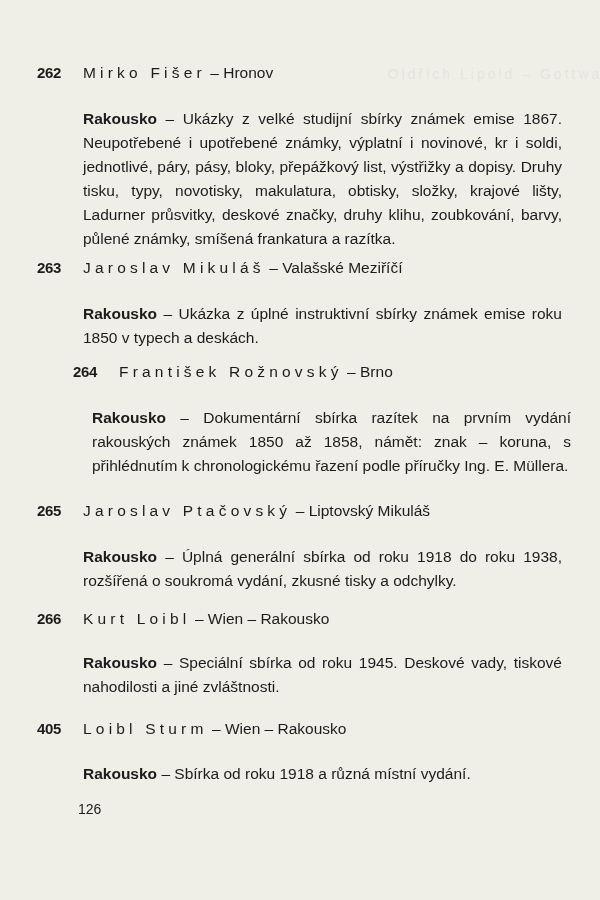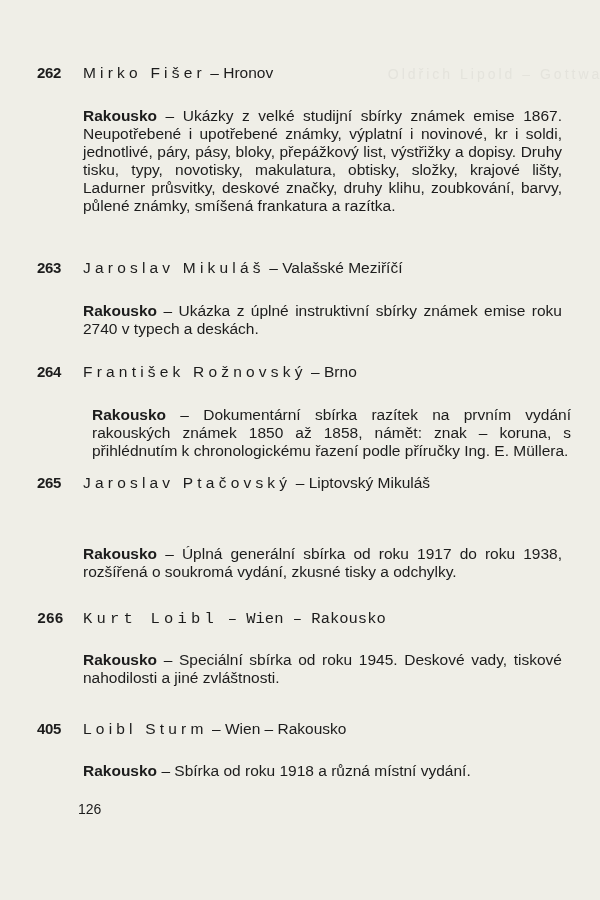--- a/index.html
+++ b/index.html
@@ -47,21 +47,21 @@
     }
     .entry-place {
       font-size: 15.5px;
       letter-spacing: 0;
     }
     .entry-body {
       position: absolute;
       left: 83px;
       width: 479px;
       font-size: 15.5px;
-      line-height: 18px;
+      line-height: 24px;
       text-align: justify;
     }
     .entry-body .country {
       font-weight: bold;
     }
     .page-number {
       position: absolute;
       left: 78px;
       top: 801px;
       font-size: 14px;
@@ -80,40 +80,40 @@
   </div>
   <div class="entry-body" style="top:107px;">
     <span class="country">Rakousko</span><span> – Ukázky z velké studijní sbírky známek emise 1867. Neupotřebené i upotřebené známky, výplatní i novinové, kr i soldi, jednotlivé, páry, pásy, bloky, přepážkový list, výstřižky a dopisy. Druhy tisku, typy, novotisky, makulatura, obtisky, složky, krajové lišty, Ladurner průsvitky, deskové značky, druhy klihu, zoubkování, barvy, půlené známky, smíšená frankatura a razítka.</span>
   </div>
 
   <div class="entry-head" style="top:259px;">
     <span class="entry-num">263</span><span class="entry-name">Jaroslav Mikuláš</span>
     <span class="entry-place">– Valašské Meziříčí</span>
   </div>
   <div class="entry-body" style="top:302px;">
-    <span class="country">Rakousko</span><span> – Ukázka z úplné instruktivní sbírky známek emise roku 2740 v typech a deskách.</span>
+    <span class="country">Rakousko</span><span> – Ukázka z úplné instruktivní sbírky známek emise roku 1850 v typech a deskách.</span>
   </div>
 
-  <div class="entry-head" style="top:363px;">
+  <div class="entry-head" style="top:363px;margin-left:36px;">
     <span class="entry-num">264</span><span class="entry-name">František Rožnovský</span>
     <span class="entry-place">– Brno</span>
   </div>
   <div class="entry-body" style="top:406px;margin-left:9px;">
     <span class="country">Rakousko</span><span> – Dokumentární sbírka razítek na prvním vydání rakouských známek 1850 až 1858, námět: znak – koruna, s přihlédnutím k chronologickému řazení podle příručky Ing. E. Müllera.</span>
   </div>
 
-  <div class="entry-head" style="top:474px;">
+  <div class="entry-head" style="top:502px;">
     <span class="entry-num">265</span><span class="entry-name">Jaroslav Ptačovský</span>
     <span class="entry-place">– Liptovský Mikuláš</span>
   </div>
   <div class="entry-body" style="top:545px;">
-    <span class="country">Rakousko</span><span> – Úplná generální sbírka od roku 1917 do roku 1938, rozšířená o soukromá vydání, zkusné tisky a odchylky.</span>
+    <span class="country">Rakousko</span><span> – Úplná generální sbírka od roku 1918 do roku 1938, rozšířená o soukromá vydání, zkusné tisky a odchylky.</span>
   </div>
 
-  <div class="entry-head" style="top:610px;font-family:Liberation Mono, monospace;">
+  <div class="entry-head" style="top:610px;">
     <span class="entry-num">266</span><span class="entry-name">Kurt Loibl</span>
     <span class="entry-place">– Wien – Rakousko</span>
   </div>
   <div class="entry-body" style="top:651px;">
     <span class="country">Rakousko</span><span> – Speciální sbírka od roku 1945. Deskové vady, tiskové nahodilosti a jiné zvláštnosti.</span>
   </div>
 
   <div class="entry-head" style="top:720px;">
     <span class="entry-num">405</span><span class="entry-name">Loibl Sturm</span>
     <span class="entry-place">– Wien – Rakousko</span>

